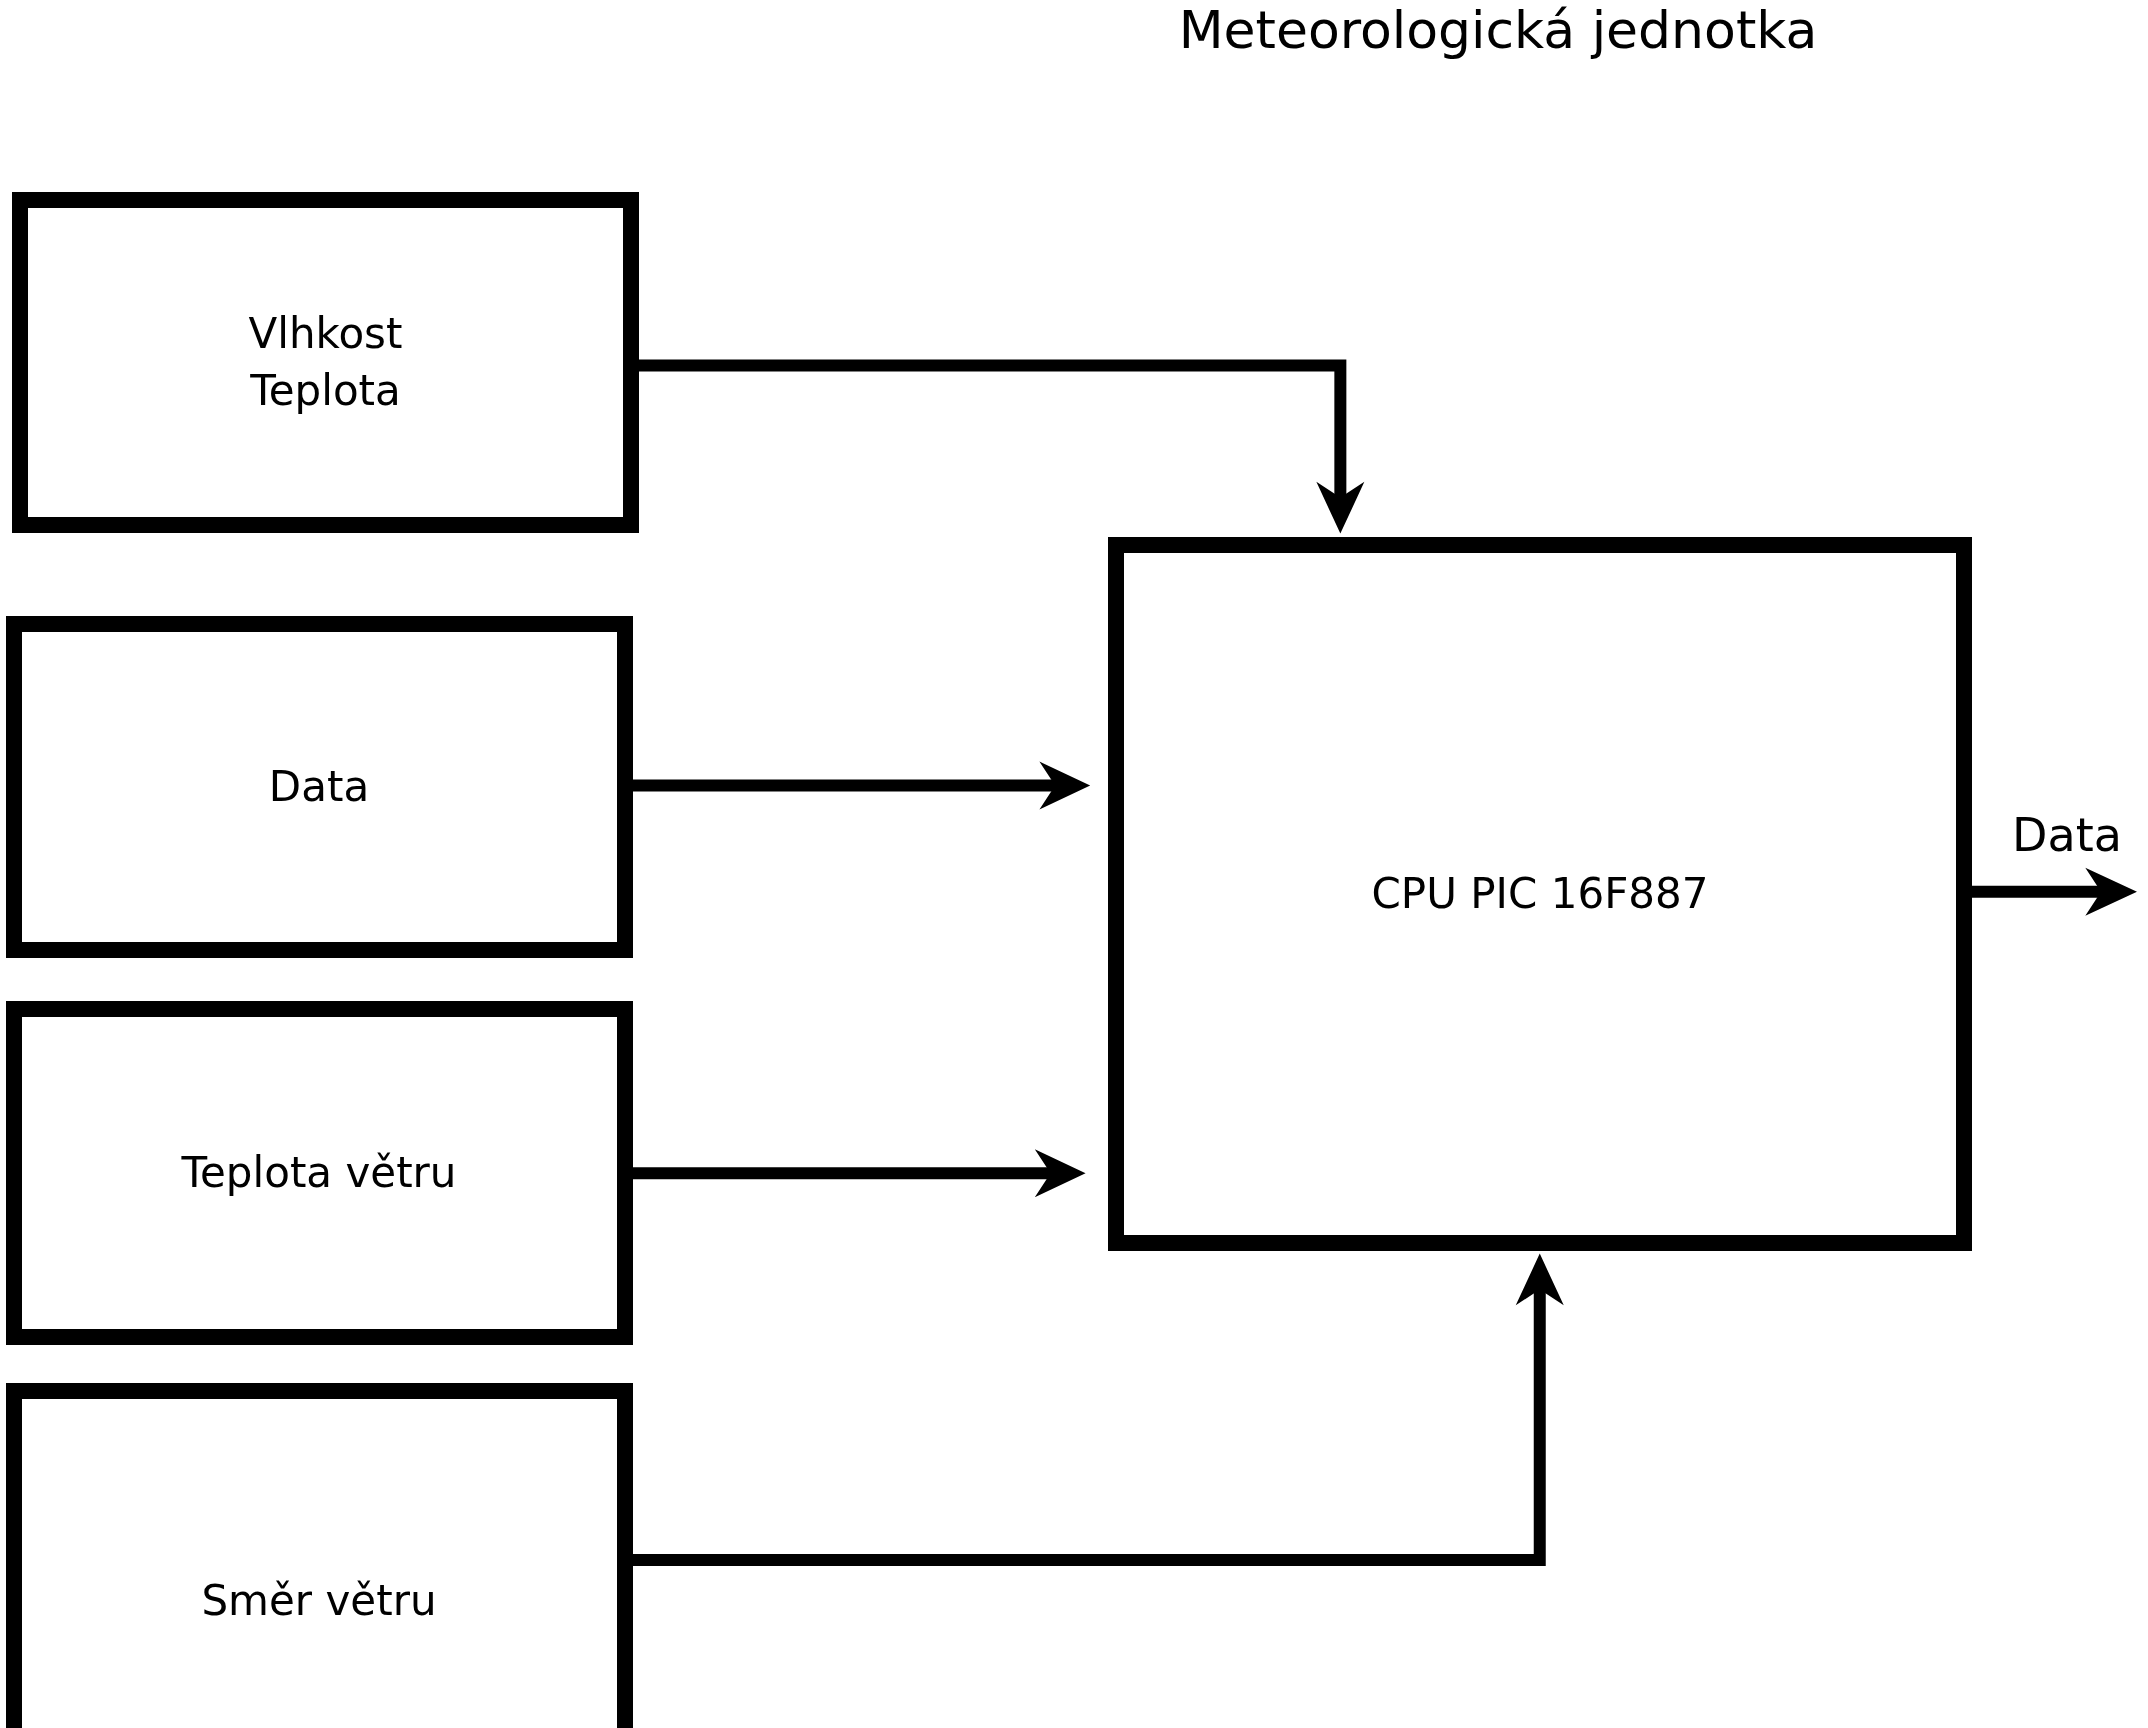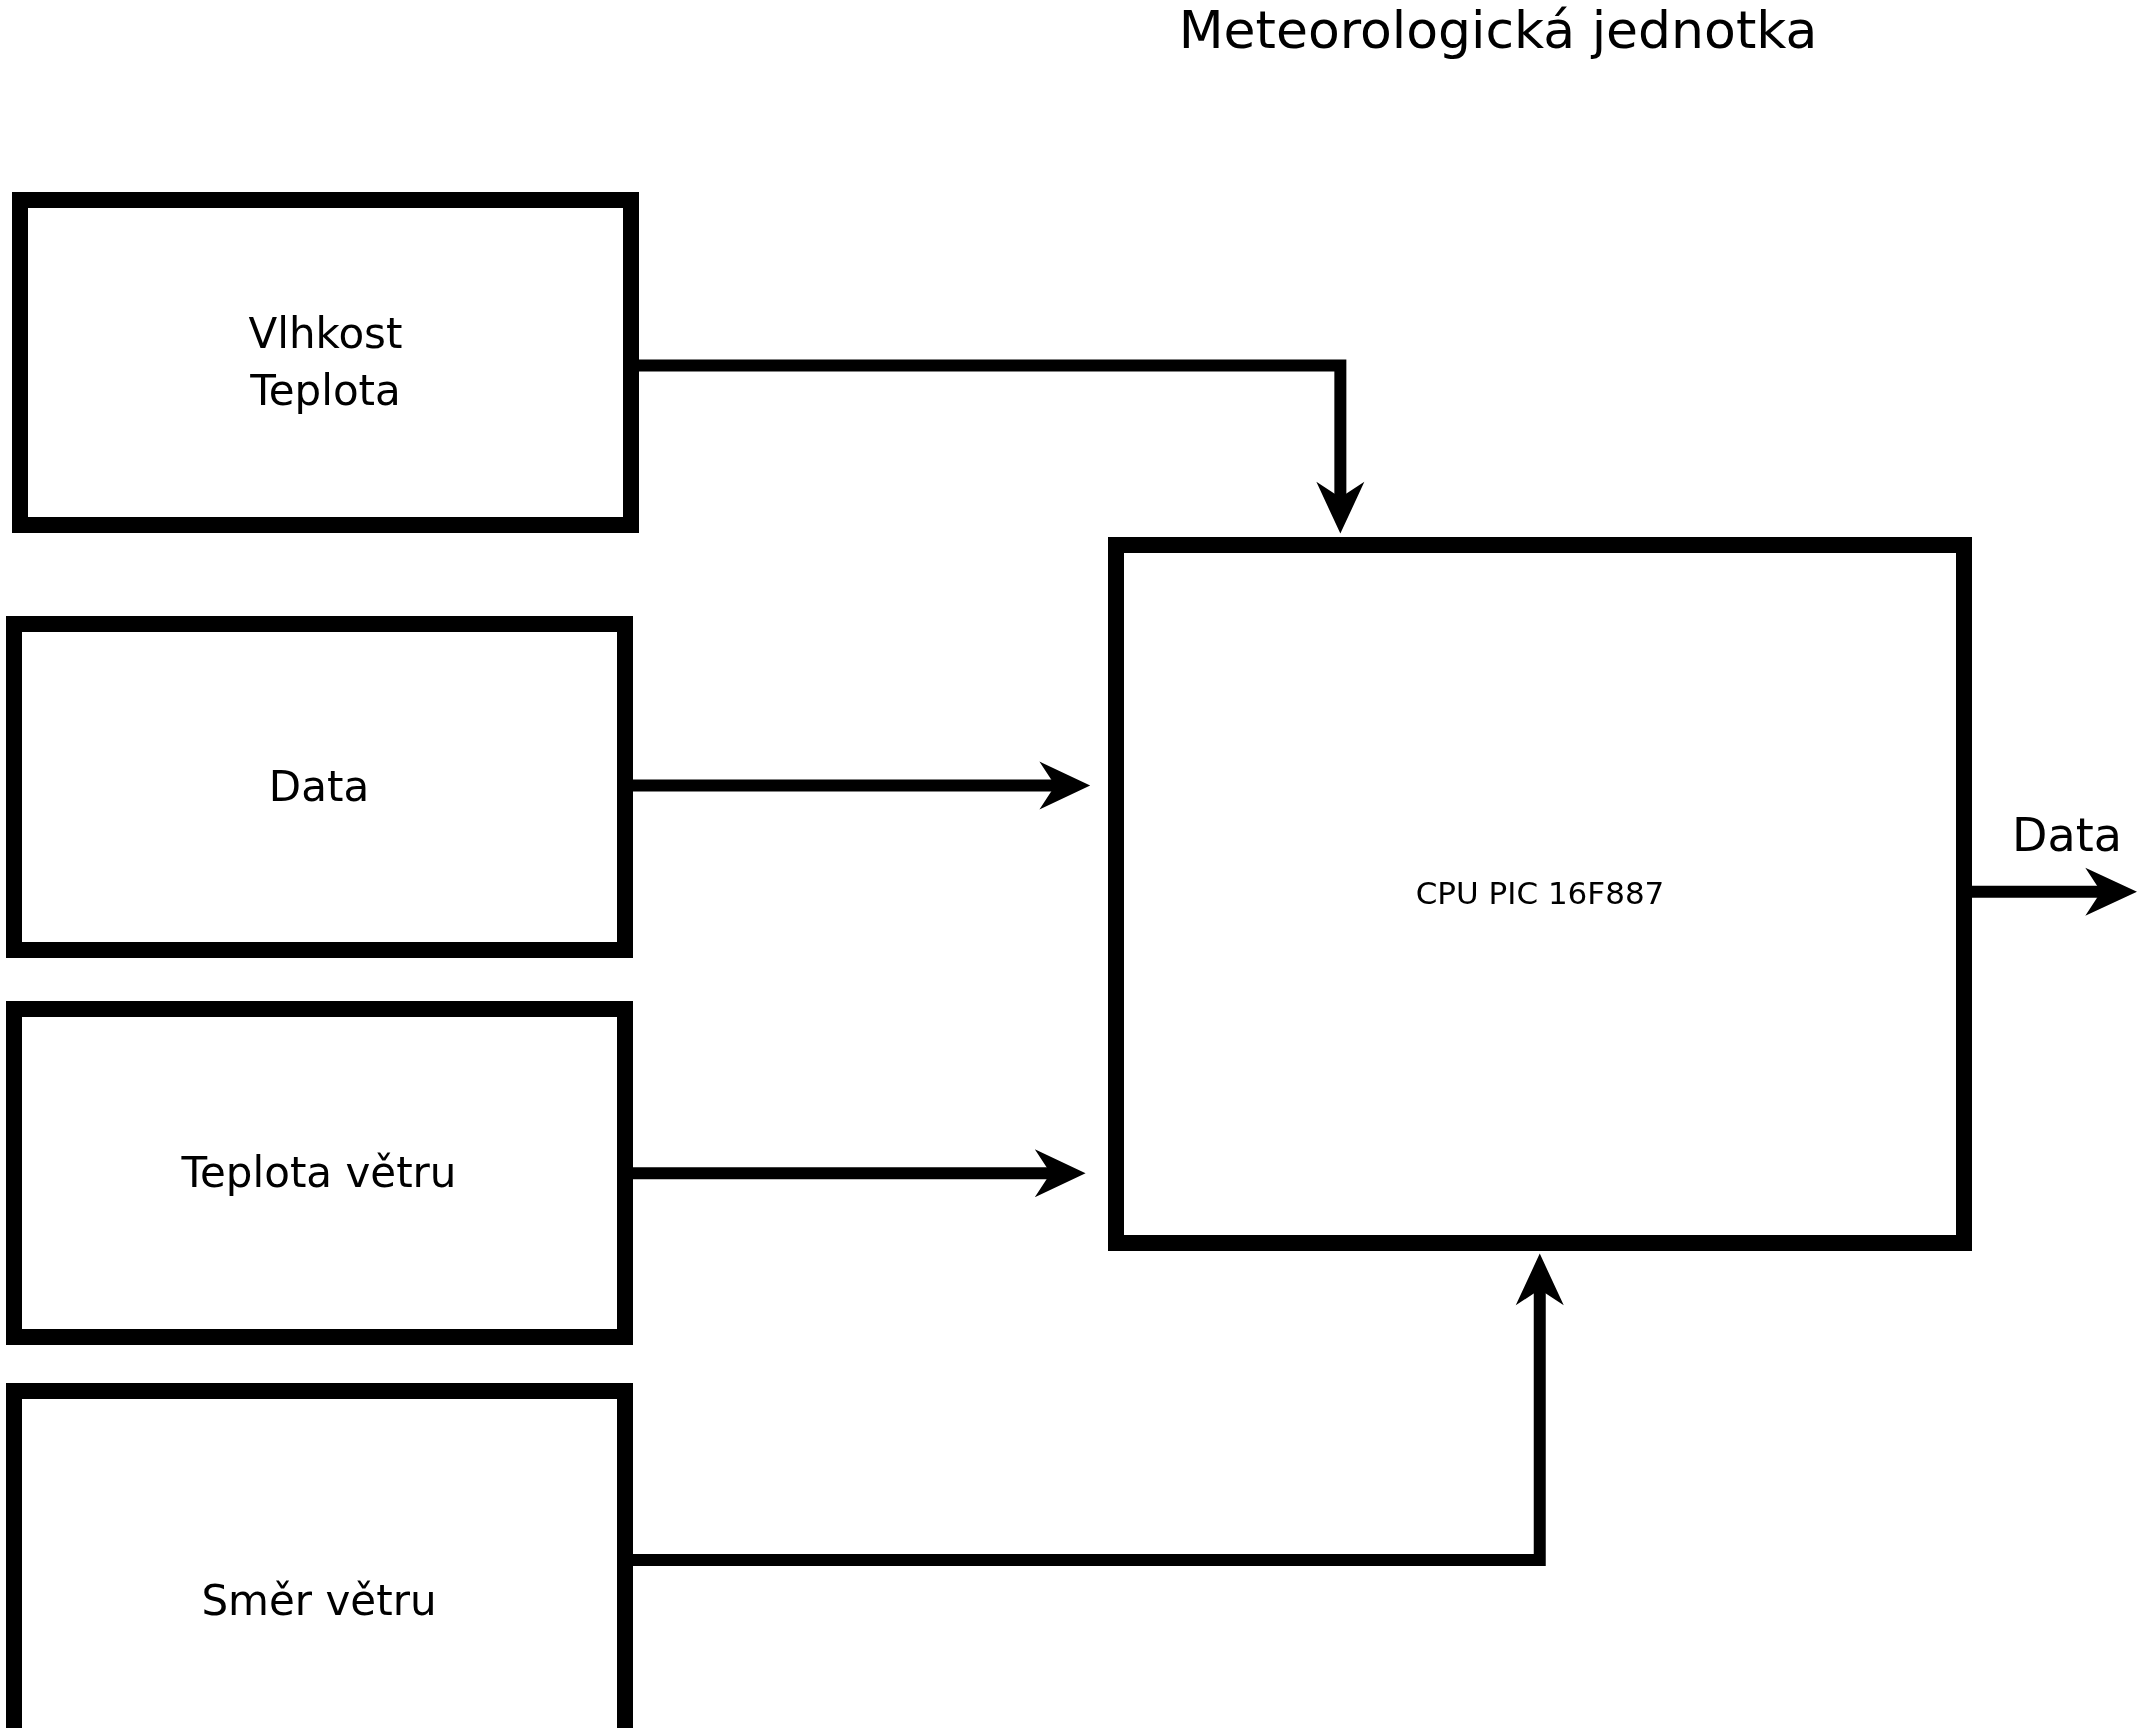--- a/index.html
+++ b/index.html
@@ -40,21 +40,21 @@
     font-size: 42px;
     line-height: 1.35;
     color: #000000;
     white-space: nowrap;
   }
   #box-vlhkost-teplota { left: 12px;    top: 192px;  width: 627px; height: 341px; }
   #box-tlak            { left: 5.5px;    top: 616px;  width: 627px; height: 342px; }
   #box-rychlost-vetru  { left: 5.5px;    top: 1001px; width: 627px; height: 344px; }
   #box-smer-vetru      { left: 5.5px;    top: 1383px; width: 627px; height: 436px; }
   #box-cpu             { left: 1108px; top: 537px;  width: 864px; height: 714px; }
-  #box-cpu .label      { font-size: 31px; }
+  #box-cpu .label      { font-size: 42px; }
   .data-label {
     position: absolute;
     left: 2067px;
     top: 812px;
     transform: translateX(-50%);
     font-size: 46px;
     line-height: 1;
     white-space: nowrap;
     color: #000000;
   }

